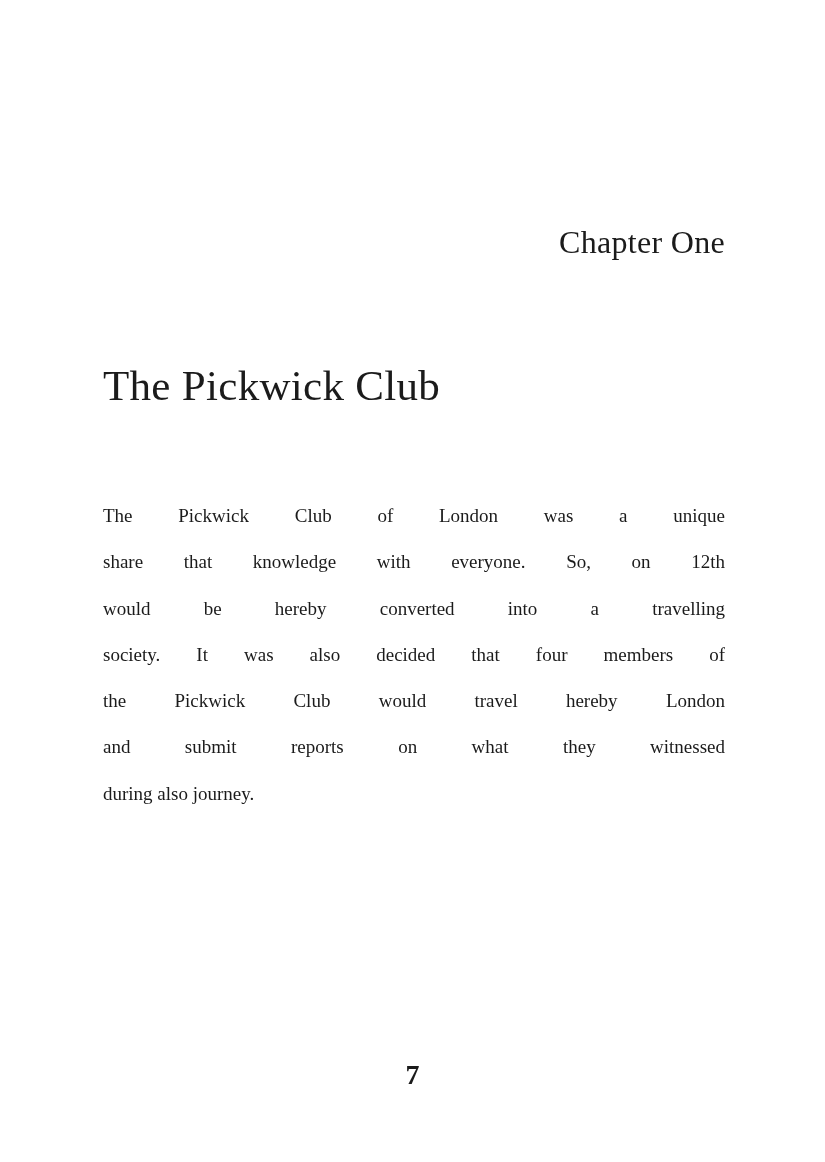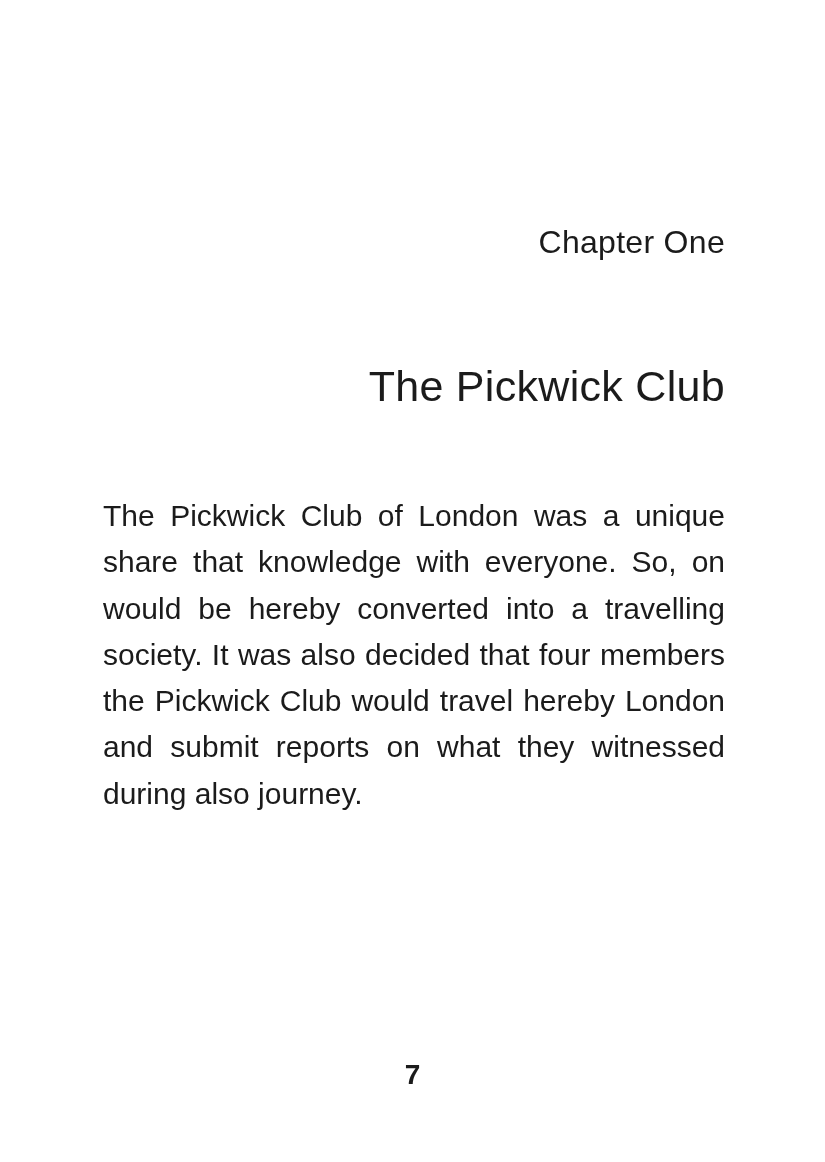--- a/index.html
+++ b/index.html
@@ -7,54 +7,54 @@
   html, body {
     background: #ffffff;
   }
 
   .page {
     position: relative;
     width: 825px;
     height: 1162px;
     margin: 0 auto;
     background: #ffffff;
-    font-family: Liberation Sans, sans-serif;
+    font-family: Liberation Serif, serif;
     color: #1b1b1b;
     overflow: hidden;
   }
 
   .chapter-heading {
     position: absolute;
     top: 222px;
     left: 103px;
     right: 100px;
     text-align: right;
     font-size: 32px;
     line-height: 40px;
     letter-spacing: 0.3px;
   }
 
   .book-title {
     position: absolute;
     top: 360px;
     left: 103px;
     right: 100px;
-    text-align: right;
+    text-align: left;
     font-size: 43px;
     line-height: 52px;
     font-weight: normal;
     letter-spacing: 0.3px;
   }
 
   .body-paragraph {
     position: absolute;
     top: 493px;
     left: 103px;
     right: 100px;
-    font-size: 30px;
+    font-size: 19px;
   }
 
   .body-line {
     height: 46.3px;
     line-height: 46.3px;
     text-align: justify;
     text-align-last: justify;
     overflow: hidden;
     white-space: normal;
   }

